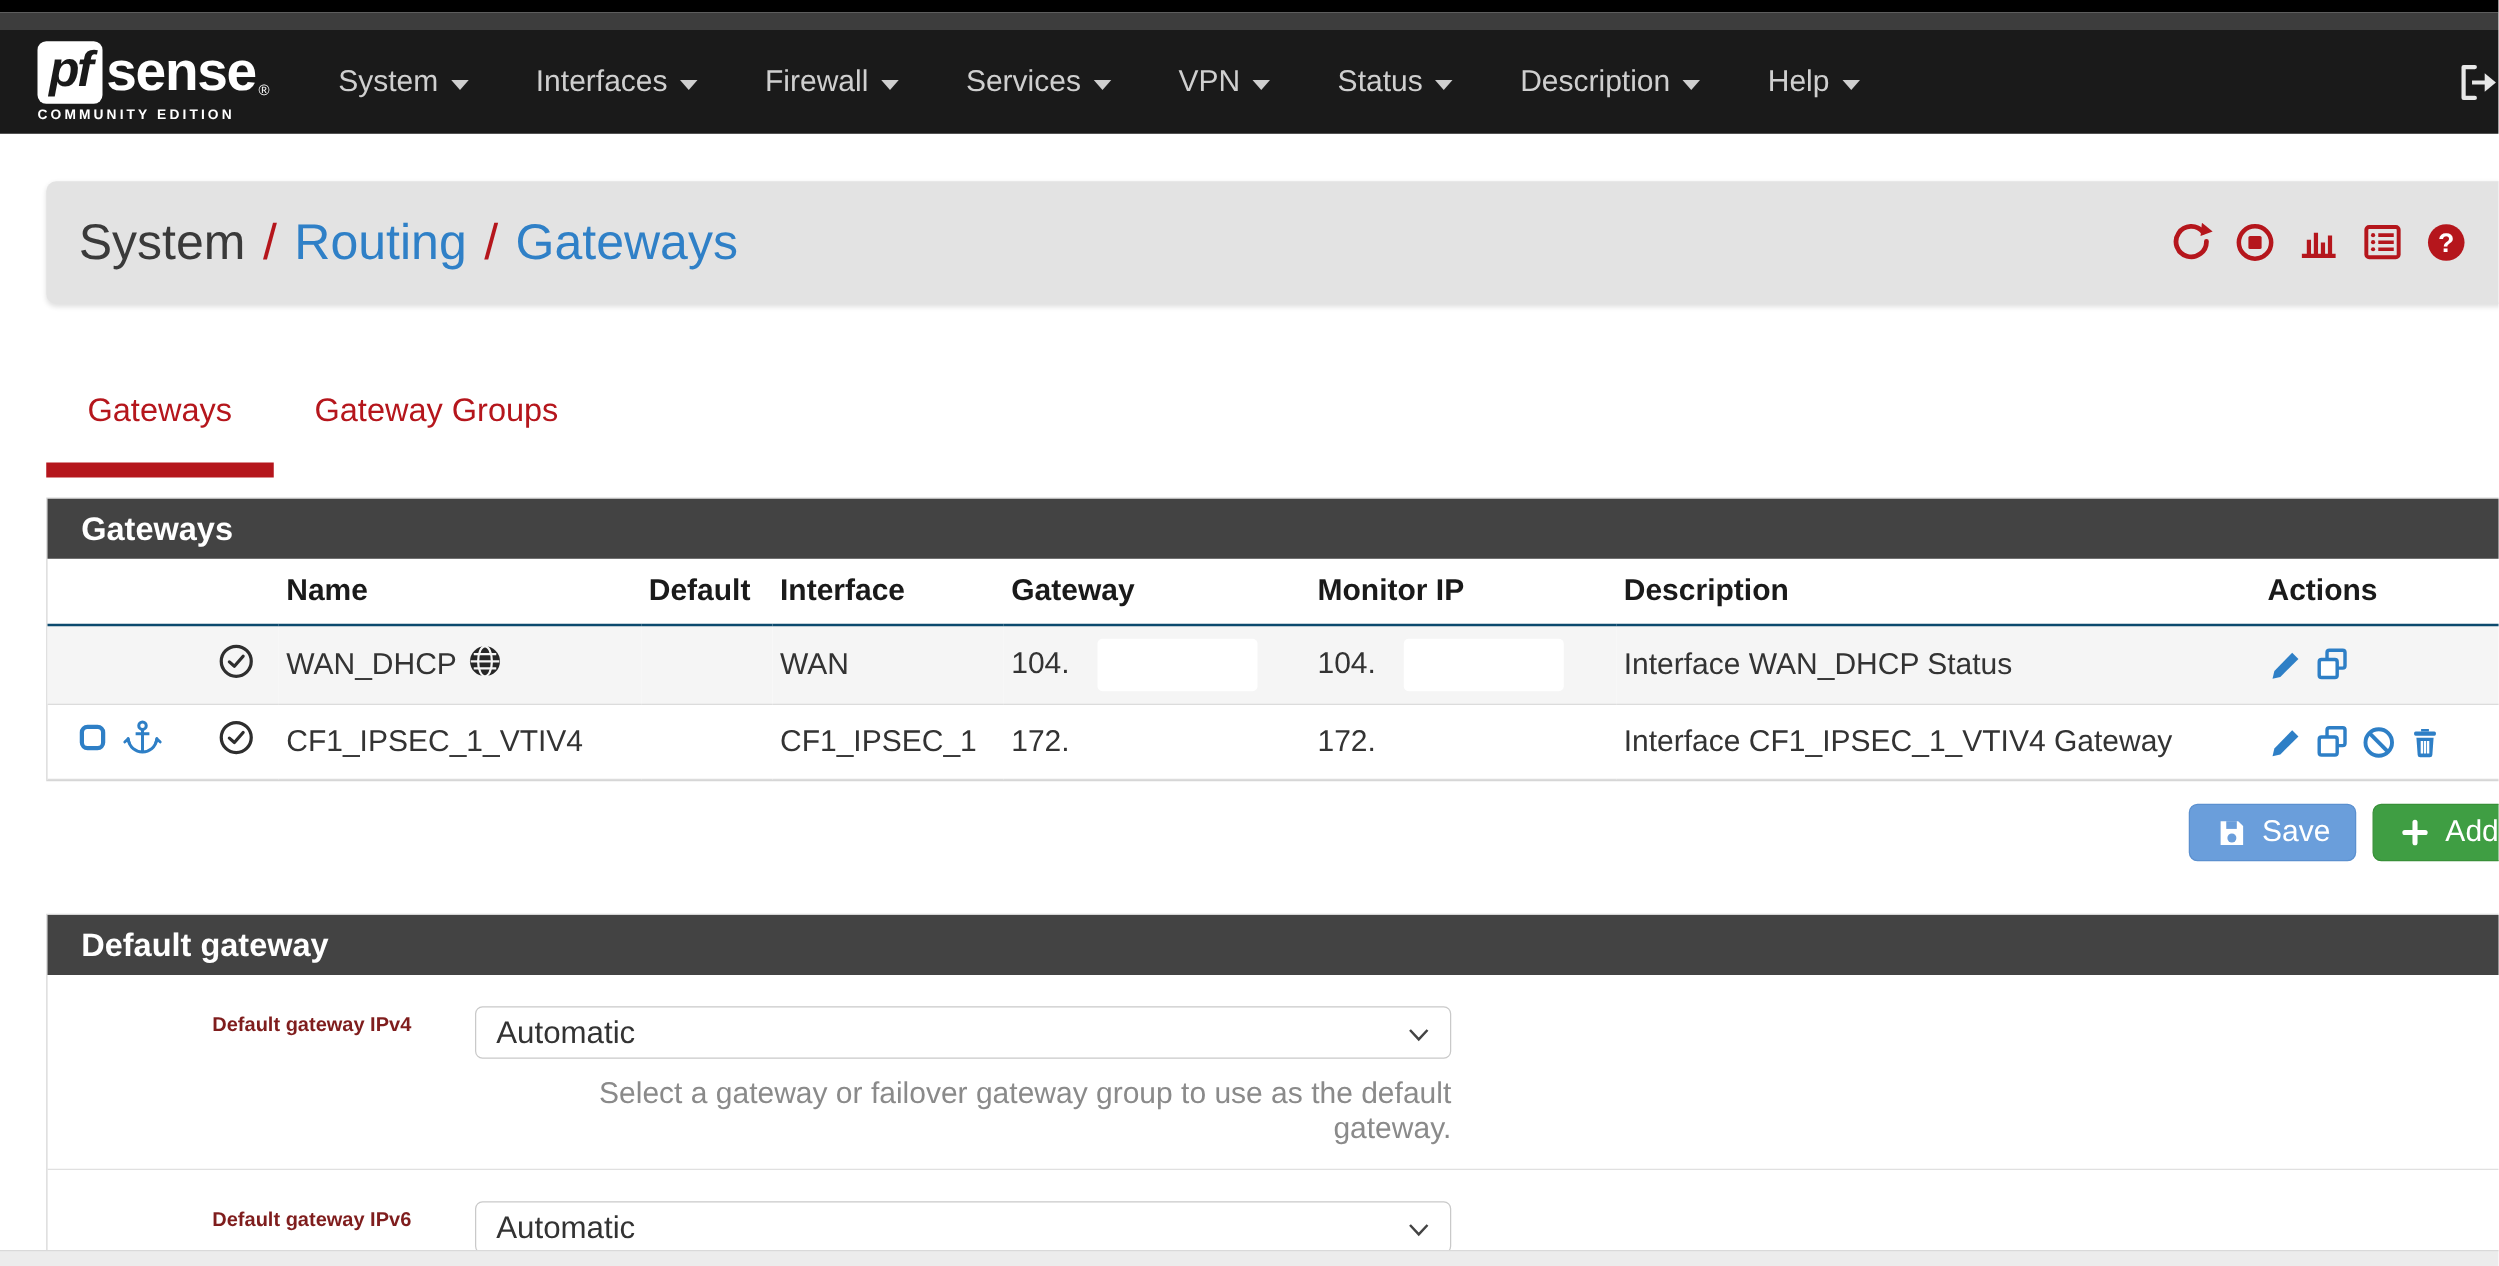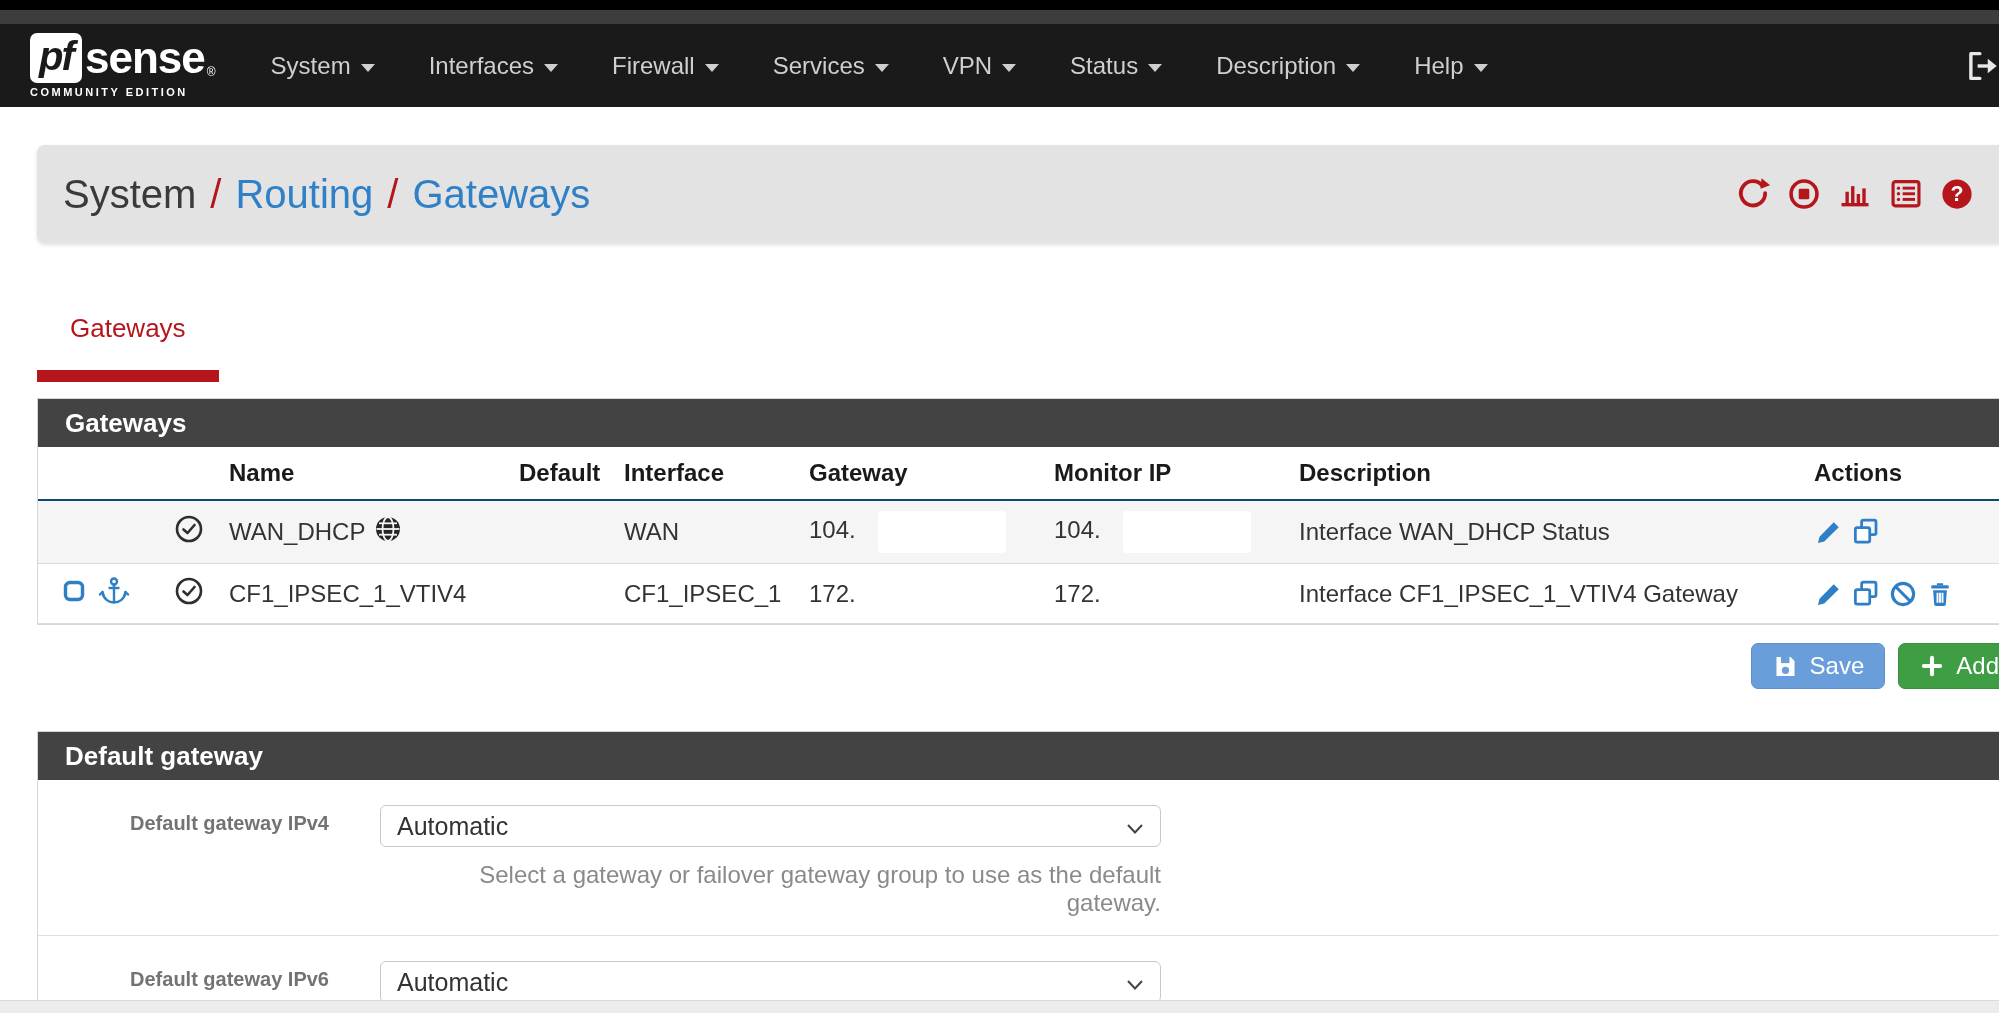--- a/index.html
+++ b/index.html
@@ -62,21 +62,21 @@
   .btn-row { display:flex; justify-content:flex-end; gap:13px; margin-top:18px; padding-right:40px; }
   .btn { height:46px; border-radius:7px; display:flex; align-items:center; gap:11px; padding:0 20px; font-size:24px; color:#fff; cursor:pointer; border:1px solid transparent; }
   .btn svg { display:block; }
   .btn-save { background:#6a9edb; border-color:#5b90cf; }
   .btn-add  { background:#3f9e43; border-color:#389038; }
 
   
   .panel.second { margin-top:42px; }
   .form-row { display:flex; padding:25px 0 18px 0; }
   .form-row + .form-row { border-top:1px solid #e0e0e0; }
-  .form-label { width:342px; padding-right:51px; text-align:right; font-weight:bold; font-size:20px; color:#737373; padding-top:7px; }
+  .form-label { width:342px; padding-right:51px; text-align:right; font-weight:bold; font-size:16px; color:#7f1d1d; padding-top:7px; }
   .form-field { width:781px; }
   .select-box { height:42px; border:1px solid #c9c9c9; border-radius:6px; background:#fff; display:flex; align-items:center; justify-content:space-between; padding:0 16px 0 16px; font-size:25px; color:#333; cursor:pointer; }
   .help-text { margin-top:14px; font-size:24px; color:#8a8a8a;text-align:right; }
 
   .bottom-strip { position:absolute; left:0; bottom:0; width:1999px; height:13px; background:#ececec; border-top:1px solid #d9d9d9; }
 </style>
 </head>
 <body>
 
 <div class="viewport">
@@ -185,20 +185,21 @@
           <svg width="36" height="36" viewBox="0 0 32 32">
               <circle cx="16" cy="16" r="13" fill="#b5161c"></circle>
               <text x="16" y="22.5" font-family="Liberation Sans, sans-serif" font-size="19" font-weight="bold" fill="#ffffff" text-anchor="middle">?</text>
             </svg>
         </span>
       </div>
     </div>
 
     <div class="tabs">
       <div class="tab active">Gateways</div>
+      <div class="tab">Gateway Groups</div>
     </div>
 
     <div class="panel">
       <div class="panel-header">Gateways</div>
       <table class="gw">
         <colgroup>
           <col class="c-lead">
             <col class="c-chk">
             <col class="c-name">
             <col class="c-def">

